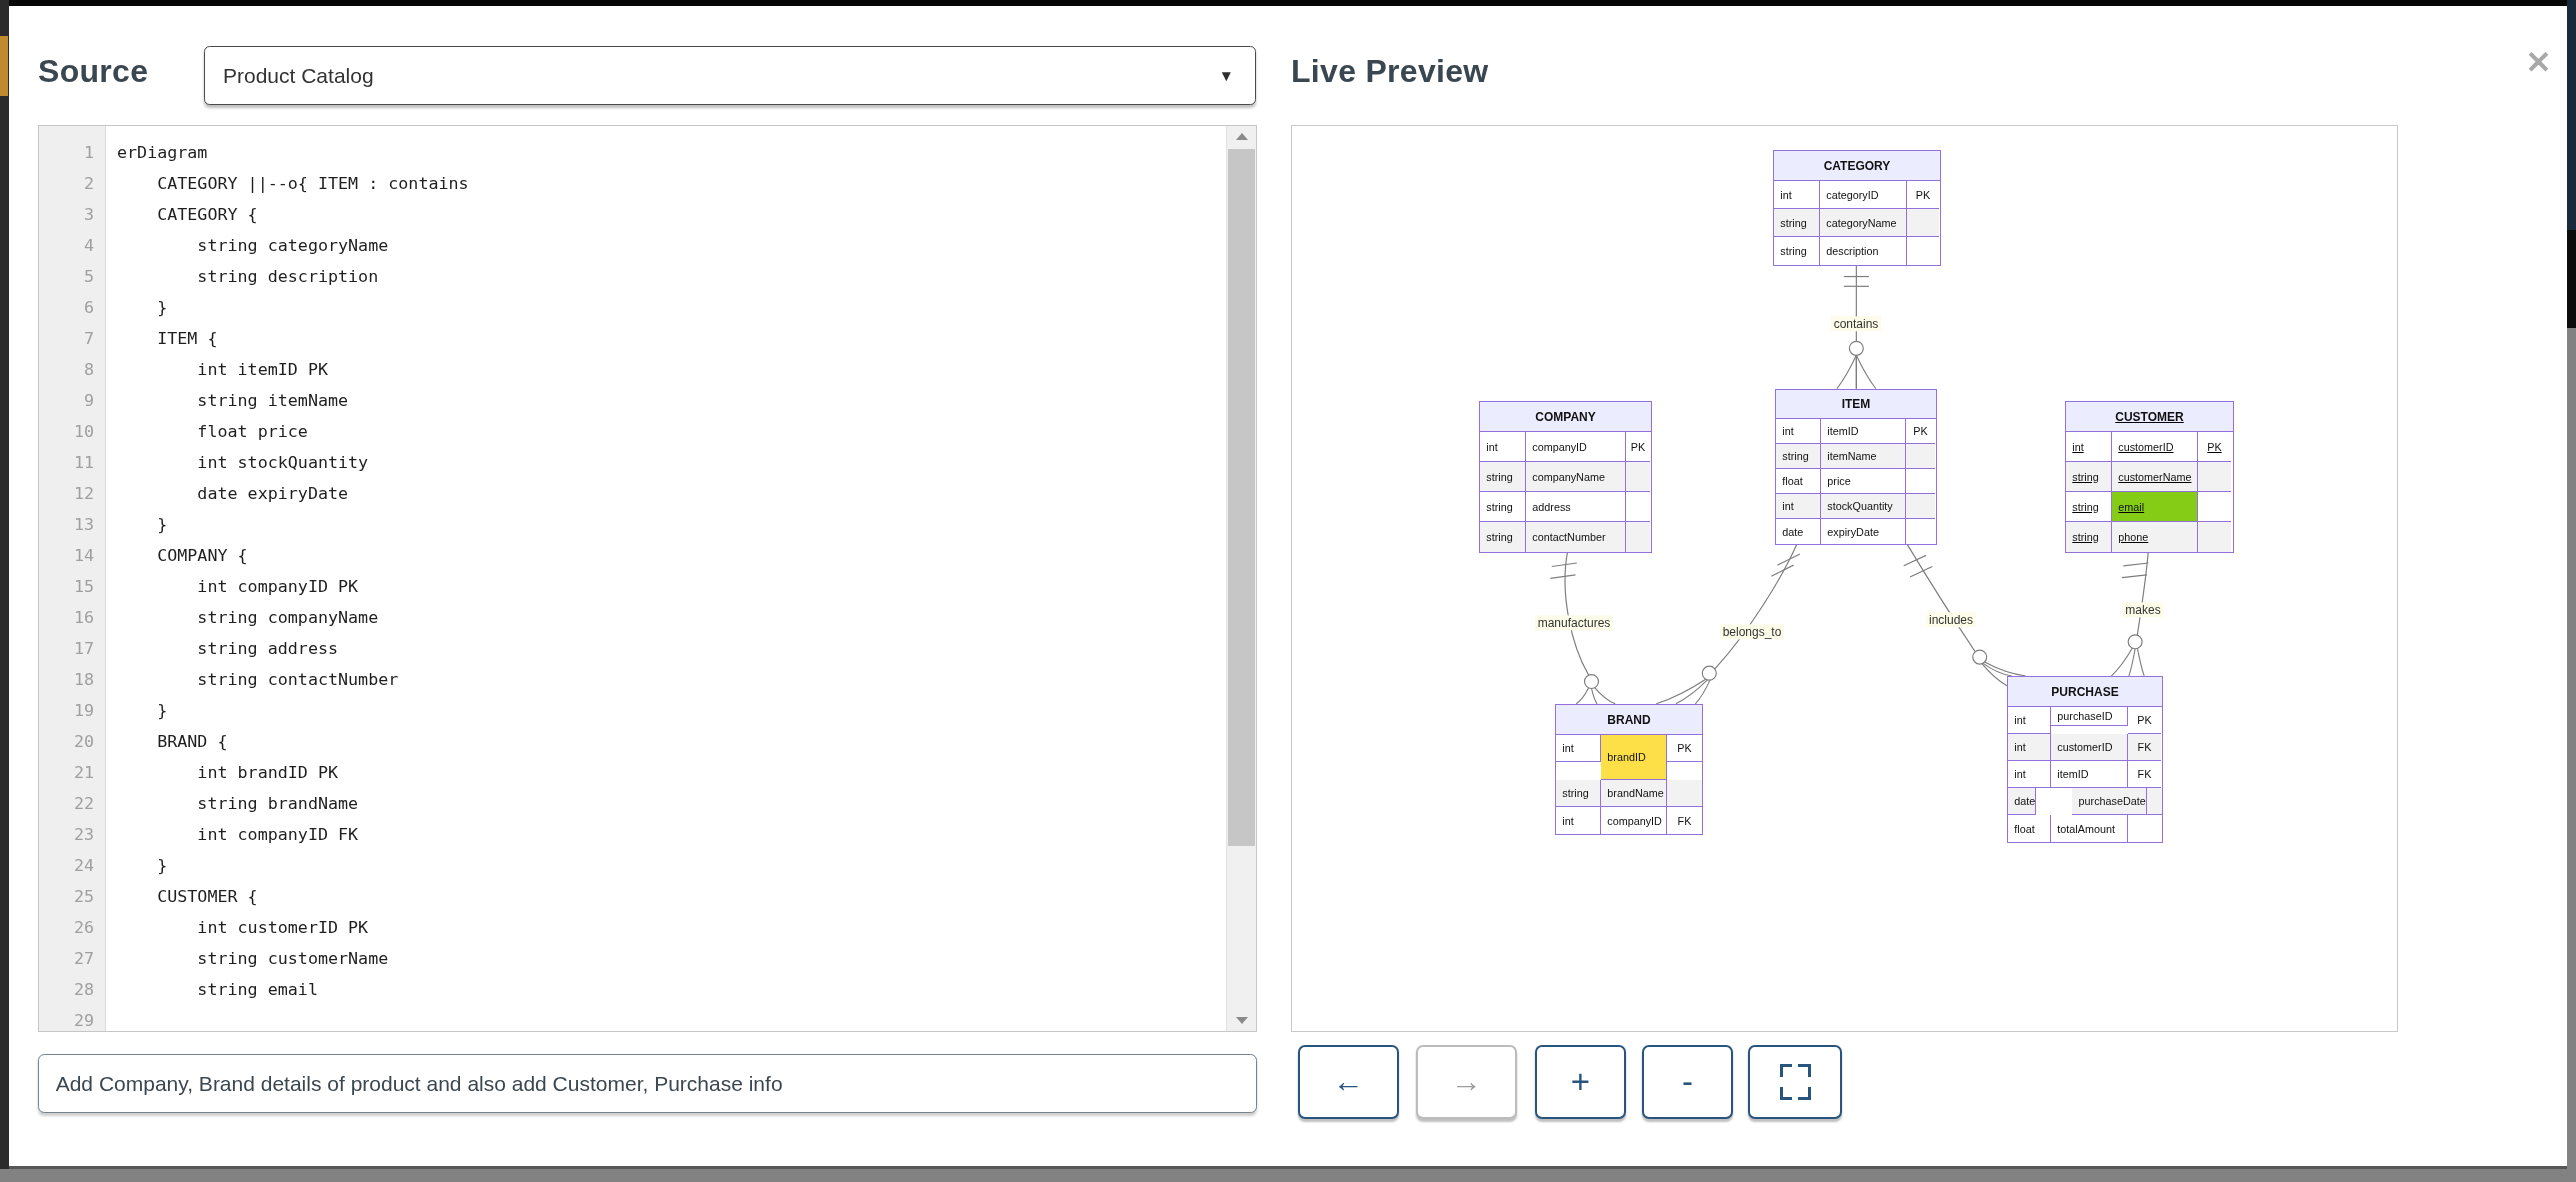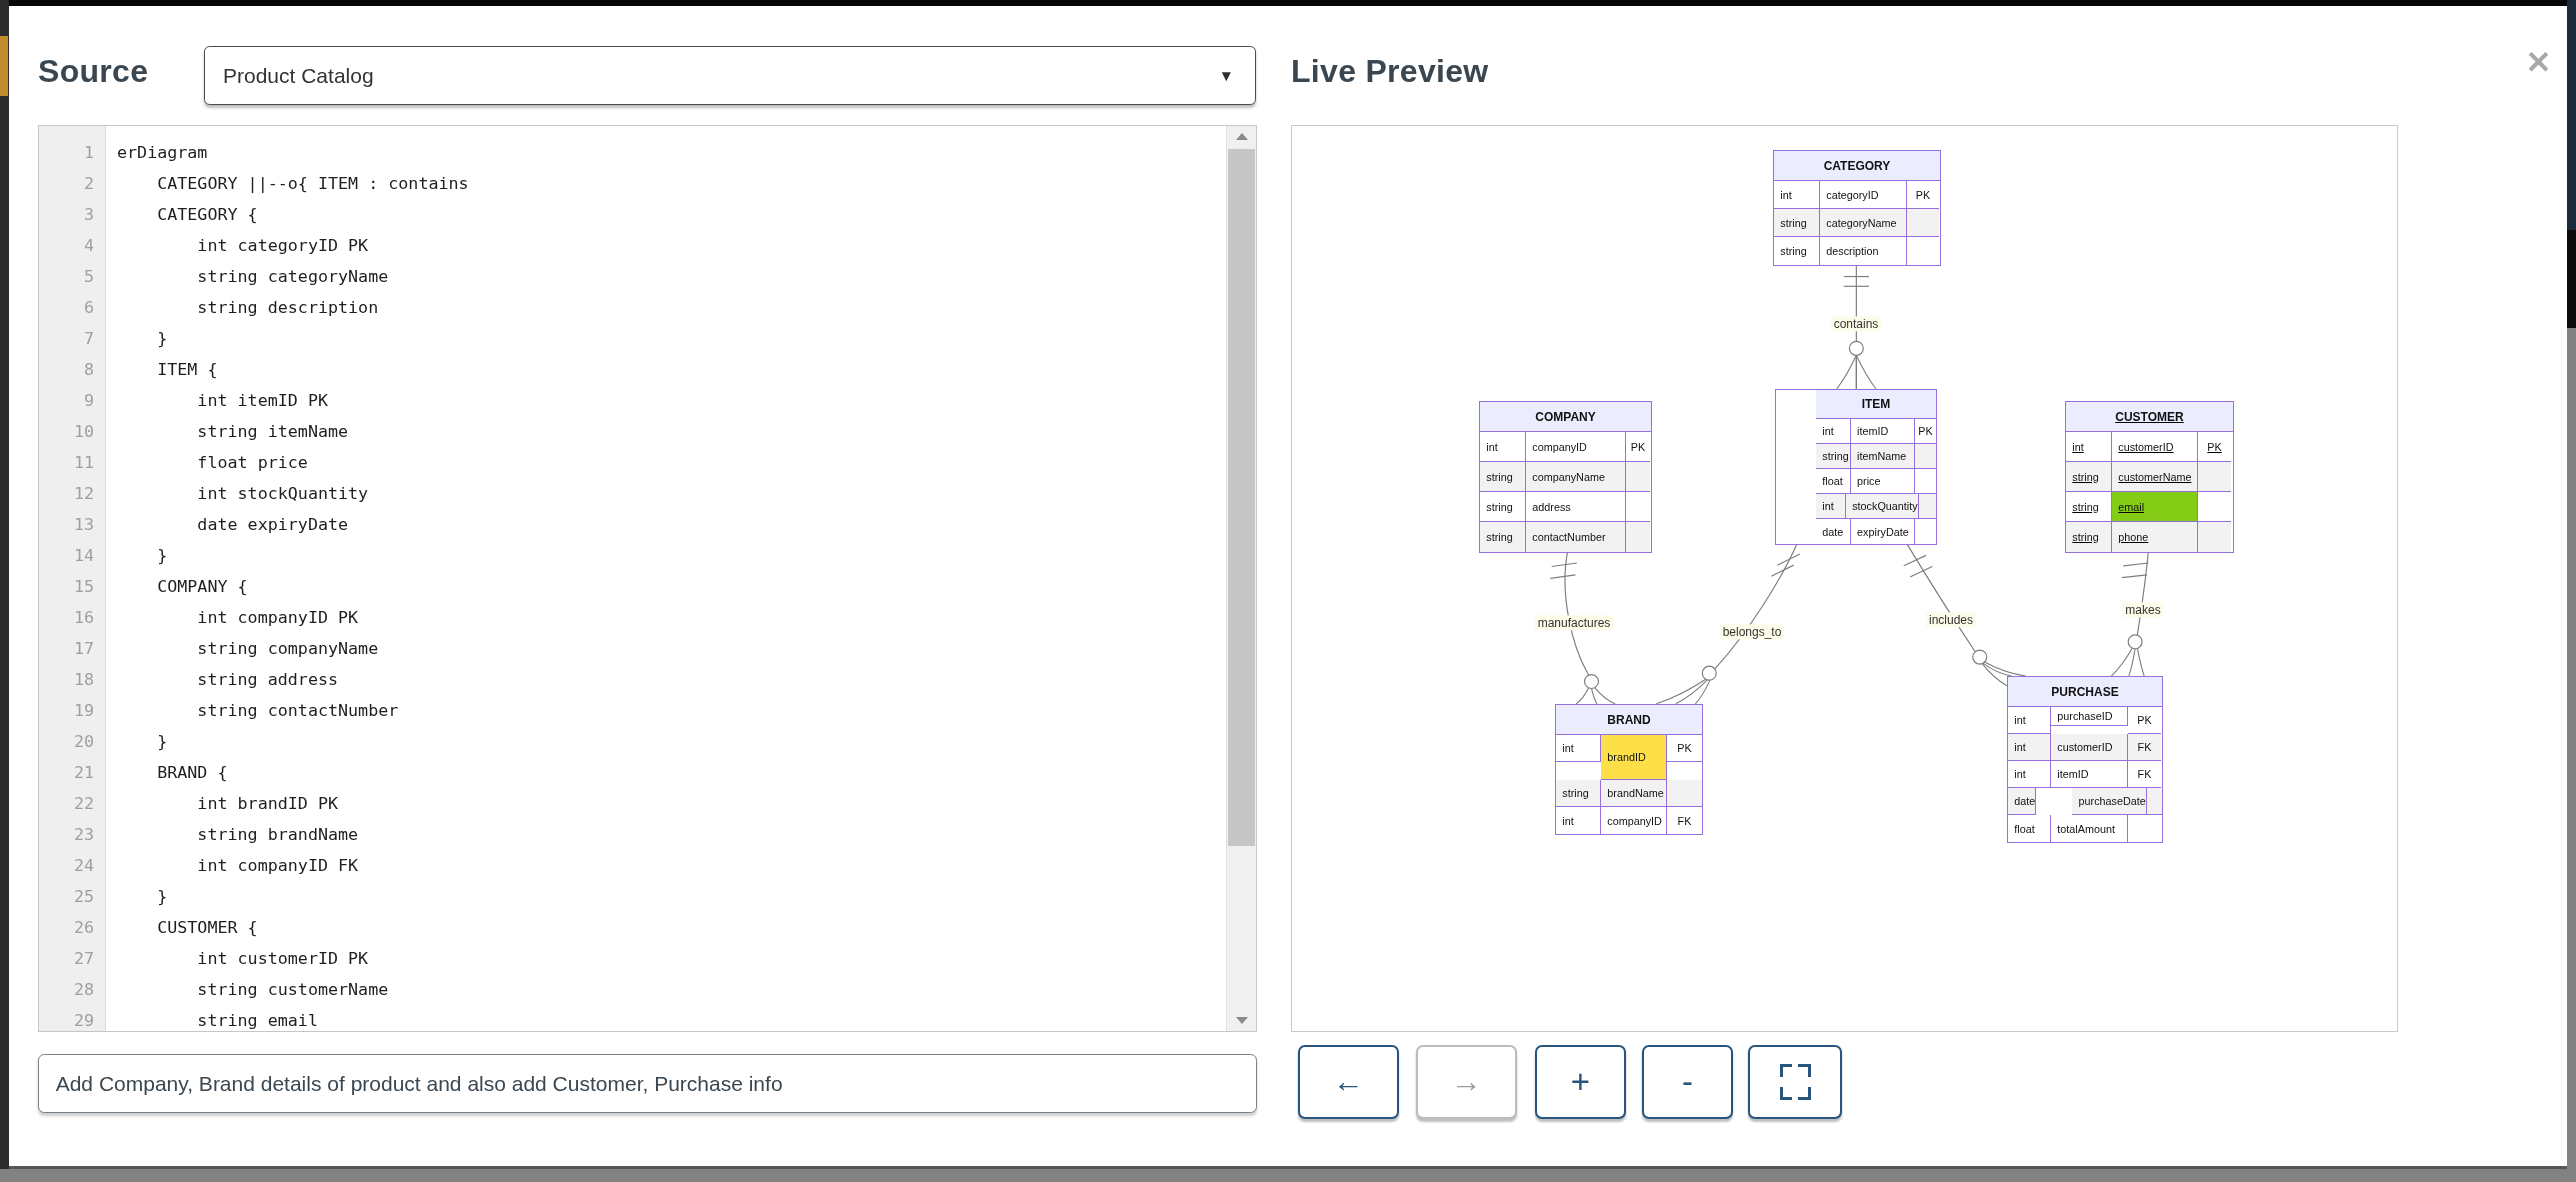--- a/index.html
+++ b/index.html
@@ -133,21 +133,20 @@
         <div class="ln">25</div>
         <div class="ln">26</div>
         <div class="ln">27</div>
         <div class="ln">28</div>
         <div class="ln">29</div>
       </div>
     <div id="code">
         <div class="cl">erDiagram</div>
         <div class="cl">    CATEGORY ||--o{ ITEM : contains</div>
         <div class="cl">    CATEGORY {</div>
-        <div class="cl">        int categoryID PK</div>
         <div class="cl">        string categoryName</div>
         <div class="cl">        string description</div>
         <div class="cl">    }</div>
         <div class="cl">    ITEM {</div>
         <div class="cl">        int itemID PK</div>
         <div class="cl">        string itemName</div>
         <div class="cl">        float price</div>
         <div class="cl">        int stockQuantity</div>
         <div class="cl">        date expiryDate</div>
         <div class="cl">    }</div>
@@ -230,21 +229,21 @@
             <div class="ent-cell" style="width: 46px; height: 28px; background: rgb(242, 242, 242); border-color: rgb(147, 112, 219);">string</div>
             <div class="ent-cell" style="width: 87px; height: 28px; background: rgb(242, 242, 242); border-color: rgb(147, 112, 219);">categoryName</div>
             <div class="ent-cell key last" style="width: 32px; height: 28px; background: rgb(242, 242, 242); border-color: rgb(147, 112, 219);"></div>
           </div>
           <div class="ent-row lastrow">
             <div class="ent-cell" style="width: 46px; height: 28px; background: rgb(255, 255, 255); border-color: rgb(147, 112, 219);">string</div>
             <div class="ent-cell" style="width: 87px; height: 28px; background: rgb(255, 255, 255); border-color: rgb(147, 112, 219);">description</div>
             <div class="ent-cell key last" style="width: 32px; height: 28px; background: rgb(255, 255, 255); border-color: rgb(147, 112, 219);"></div>
           </div>
         </div>
-        <div class="entity" style="left: 483px; top: 263px; width: 162px; border-color: rgb(147, 112, 219); padding-left: 40px;">
+        <div class="entity" style="left: 483px; top: 263px; width: 162px; border-color: rgb(147, 112, 219);">
           <div class="ent-title" style="height: 28px; background: rgb(236, 236, 255);">ITEM</div>
           <div class="ent-row">
             <div class="ent-cell" style="width: 45px; height: 25px; background: rgb(255, 255, 255); border-color: rgb(147, 112, 219);">int</div>
             <div class="ent-cell" style="width: 85px; height: 25px; background: rgb(255, 255, 255); border-color: rgb(147, 112, 219);">itemID</div>
             <div class="ent-cell key last" style="width: 29px; height: 25px; background: rgb(255, 255, 255); border-color: rgb(147, 112, 219);">PK</div>
           </div>
           <div class="ent-row">
             <div class="ent-cell" style="width: 45px; height: 25px; background: rgb(242, 242, 242); border-color: rgb(147, 112, 219);">string</div>
             <div class="ent-cell" style="width: 85px; height: 25px; background: rgb(242, 242, 242); border-color: rgb(147, 112, 219);">itemName</div>
             <div class="ent-cell key last" style="width: 29px; height: 25px; background: rgb(242, 242, 242); border-color: rgb(147, 112, 219);"></div>

